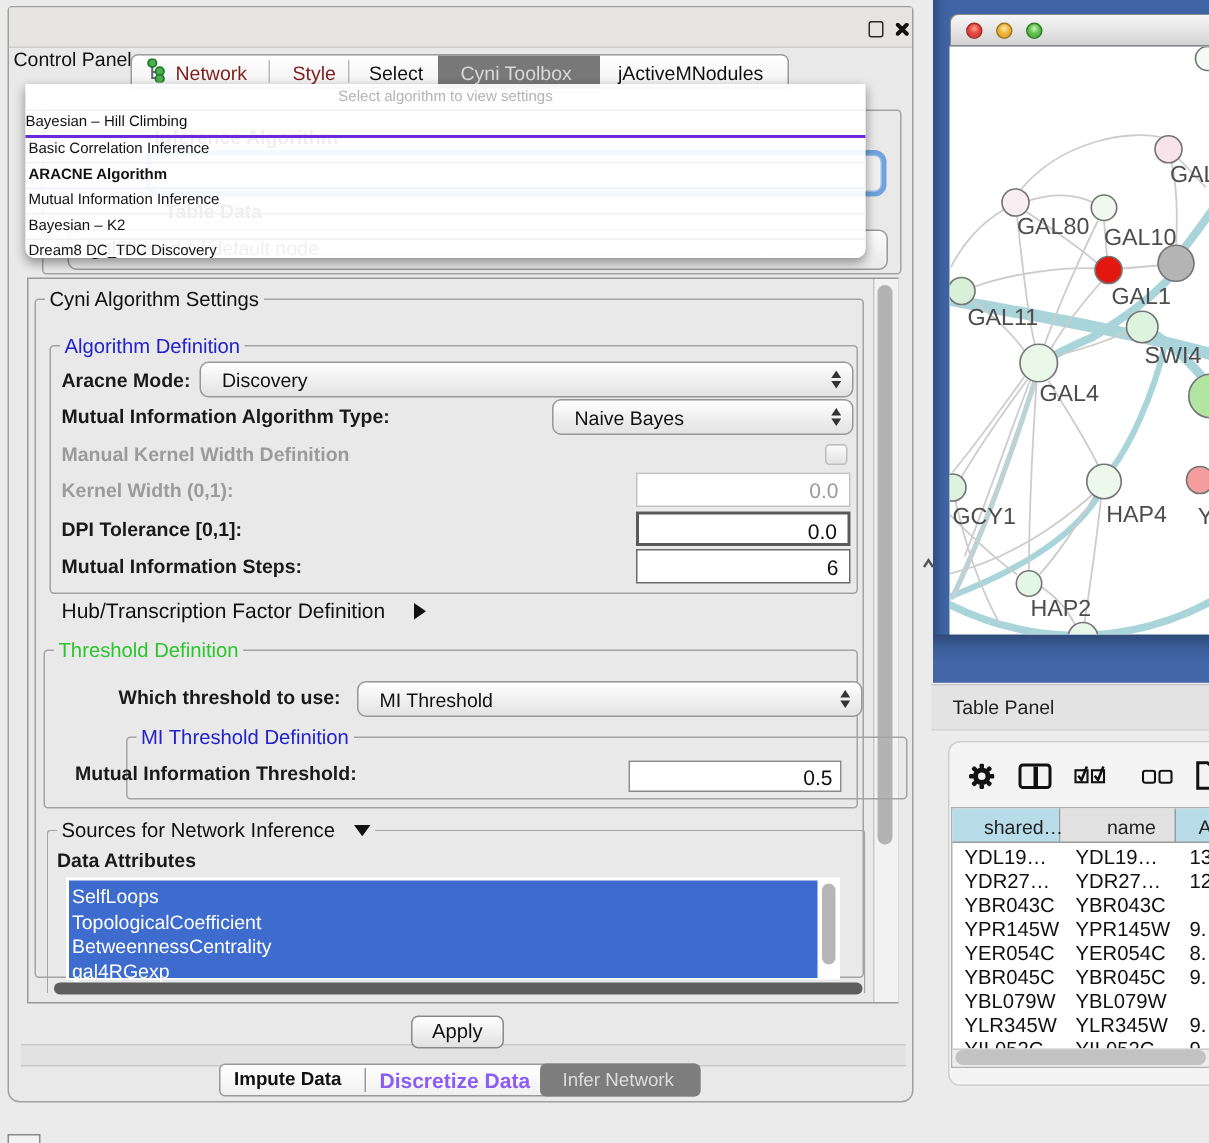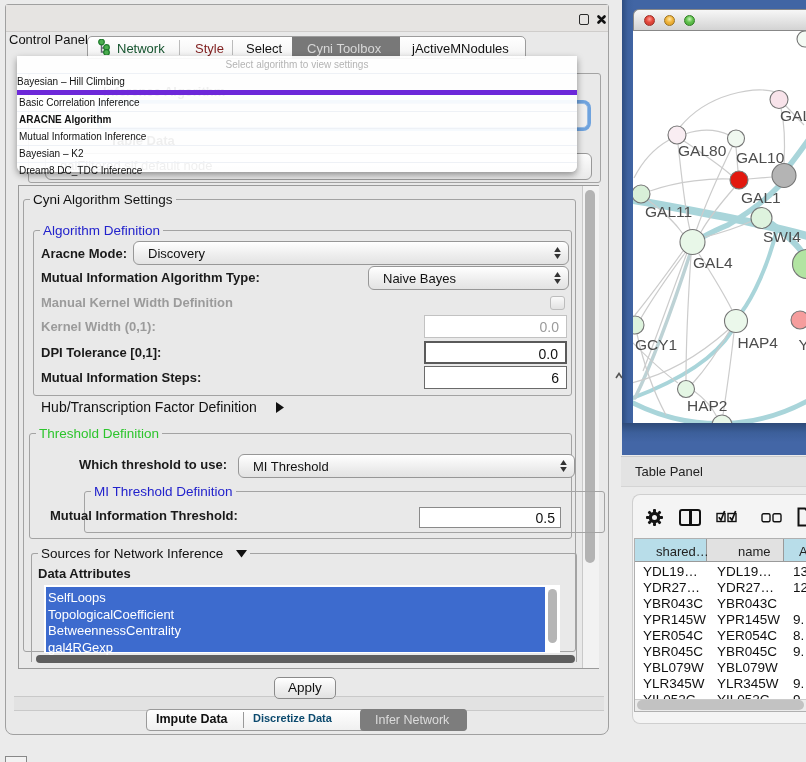--- a/index.html
+++ b/index.html
@@ -38,21 +38,21 @@
   </svg>
 
 <div class="abs" style="left:87px;top:36px;width:439px;height:23px;background:linear-gradient(#ffffff,#f2f2f2);border:1px solid #9c9c9c;border-radius:5px 5px 0 0;box-sizing:border-box;"></div>
 <svg class="abs" style="left:98px;top:39px;" width="13" height="16" viewBox="0 0 13 16">
   <path d="M3.5 4 V13 H6" stroke="#667" stroke-width="1.4" fill="none"></path>
   <path d="M3.5 9 H6" stroke="#667" stroke-width="1.4"></path>
   <circle cx="3.5" cy="3" r="2.8" fill="#4caf50" stroke="#1d7a2a" stroke-width="1.2"></circle>
   <circle cx="8.5" cy="8.5" r="2.8" fill="#4caf50" stroke="#1d7a2a" stroke-width="1.2"></circle>
   <circle cx="8.5" cy="13.5" r="2.8" fill="#4caf50" stroke="#1d7a2a" stroke-width="1.2"></circle>
 </svg>
-<div class="abs" style="left:117px;top:41px;font-size:13px;color:#14532d;">Network</div>
+<div class="abs" style="left:117px;top:41px;font-size:13px;color:#7f1d1d;">Network</div>
 <div class="abs" style="left:179px;top:40px;width:1px;height:15px;background:#bbb;"></div>
 <div class="abs" style="left:195px;top:41px;font-size:13px;color:#7f1d1d;">Style</div>
 <div class="abs" style="left:232px;top:40px;width:1px;height:15px;background:#bbb;"></div>
 <div class="abs" style="left:246px;top:41px;font-size:13px;color:#111;">Select</div>
 <div class="abs" style="left:292px;top:37px;width:108px;height:22px;background:#787878;"></div>
 <div class="abs" style="left:307px;top:41px;font-size:13px;color:#d8d8d8;">Cyni Toolbox</div>
 <div class="abs" style="left:412px;top:41px;font-size:13px;color:#111;">jActiveMNodules</div>
 
 <div class="grp" style="left:28px;top:73px;width:571px;height:108px;"></div>
 
@@ -157,32 +157,32 @@
 <div class="abs" style="left:48px;top:639.5px;font-size:13px;color:#fff;">gal4RGexp</div>
 <div class="abs" style="left:548px;top:589px;width:9px;height:54px;background:#b5b5b5;border-radius:4.5px;"></div>
 
 <div class="abs" style="left:274px;top:677px;width:62px;height:22px;background:linear-gradient(#ffffff,#eee 55%,#e2e2e2);border:1px solid #8a8a8a;border-radius:5px;box-sizing:border-box;"></div>
 <div class="abs" style="left:288px;top:680px;font-size:13.5px;color:#111;">Apply</div>
 
 <div class="abs" style="left:146px;top:709px;width:321px;height:22px;background:linear-gradient(#ffffff,#f0f0f0);border:1px solid #9a9a9a;border-radius:4px;box-sizing:border-box;"></div>
 <div class="abs" style="left:360px;top:709px;width:107px;height:22px;background:#7d7d7d;border-radius:4px;"></div>
 <div class="abs" style="left:156px;top:712px;font-size:12.5px;color:#111;font-weight:bold;">Impute Data</div>
 <div class="abs" style="left:243px;top:712px;width:1px;height:16px;background:#999;"></div>
-<div class="abs" style="left:253px;top:712px;font-size:11px;color:#0c4a6e;font-weight:bold;">Discretize Data</div>
+<div class="abs" style="left:253px;top:712px;font-size:14px;color:#8b5cf6;font-weight:bold;">Discretize Data</div>
 <div class="abs" style="left:375px;top:713px;font-size:12.5px;color:#dcdcdc;">Infer Network</div>
 
 <div class="abs" style="left:17px;top:56px;width:560px;height:116px;background:rgba(255,255,255,0.93);
   border-radius:0 0 6px 6px;box-shadow:0 3px 7px rgba(0,0,0,0.4);font-size:10px;color:#111;">
   <div style="height:17px;text-align:center;color:#b4b4b4;line-height:18px;border-bottom:1px solid #eef1f6;">Select algorithm to view settings</div>
-  <div style="height:16px;padding-left:0;line-height:16px;border-bottom:5px solid #6d28d9;">Bayesian – Hill Climbing</div>
+  <div style="height:16px;padding-left:0;line-height:16px;border-bottom:2px solid #6d28d9;">Bayesian – Hill Climbing</div>
   <div style="height:16px;padding-left:2px;line-height:16px;border-bottom:1px solid #eef1f6;">Basic Correlation Inference</div>
   <div style="height:16px;padding-left:2px;line-height:16px;border-bottom:1px solid #eef1f6;font-weight:bold;">ARACNE Algorithm</div>
   <div style="height:16px;padding-left:2px;line-height:16px;border-bottom:1px solid #eef1f6;">Mutual Information Inference</div>
   <div style="height:16px;padding-left:2px;line-height:16px;border-bottom:1px solid #eef1f6;">Bayesian – K2</div>
-  <div style="height:16px;padding-left:2px;line-height:16px;">Dream8 DC_TDC Inference</div>
+  <div style="height:16px;padding-left:2px;line-height:16px;">Dream8 DC_TDC Discovery</div>
 </div>
 
 <div class="abs" style="left:622px;top:0;width:184px;height:455px;background:linear-gradient(90deg,#2e4d80 0,#3d619e 6px,#4165a4 12px,#4165a4 100%);"></div>
 <div class="abs" style="left:622px;top:423px;width:184px;height:32px;background:linear-gradient(#2e4a78,#3c5f9a 30%,#4366a6 60%);"></div>
 
 <div class="abs" style="left:633px;top:9px;width:173px;height:22px;background:linear-gradient(#f7f7f7,#d3d3d3);border:1px solid #888;border-right:none;border-radius:6px 0 0 0;box-sizing:border-box;"></div>
 <div class="abs" style="left:644px;top:15px;width:11px;height:11px;border-radius:50%;background:radial-gradient(circle at 50% 35%, #ff9d96 0%, #e5483c 45%, #c43a30 100%);border:0.5px solid #9d2f27;box-sizing:border-box;"></div>
 <div class="abs" style="left:664px;top:15px;width:11px;height:11px;border-radius:50%;background:radial-gradient(circle at 50% 35%, #ffe9a8 0%, #f0b43c 45%, #d99b22 100%);border:0.5px solid #9d7420;box-sizing:border-box;"></div>
 <div class="abs" style="left:684px;top:15px;width:11px;height:11px;border-radius:50%;background:radial-gradient(circle at 50% 35%, #c8f5b8 0%, #61c14e 45%, #47a636 100%);border:0.5px solid #2f7d24;box-sizing:border-box;"></div>
 

